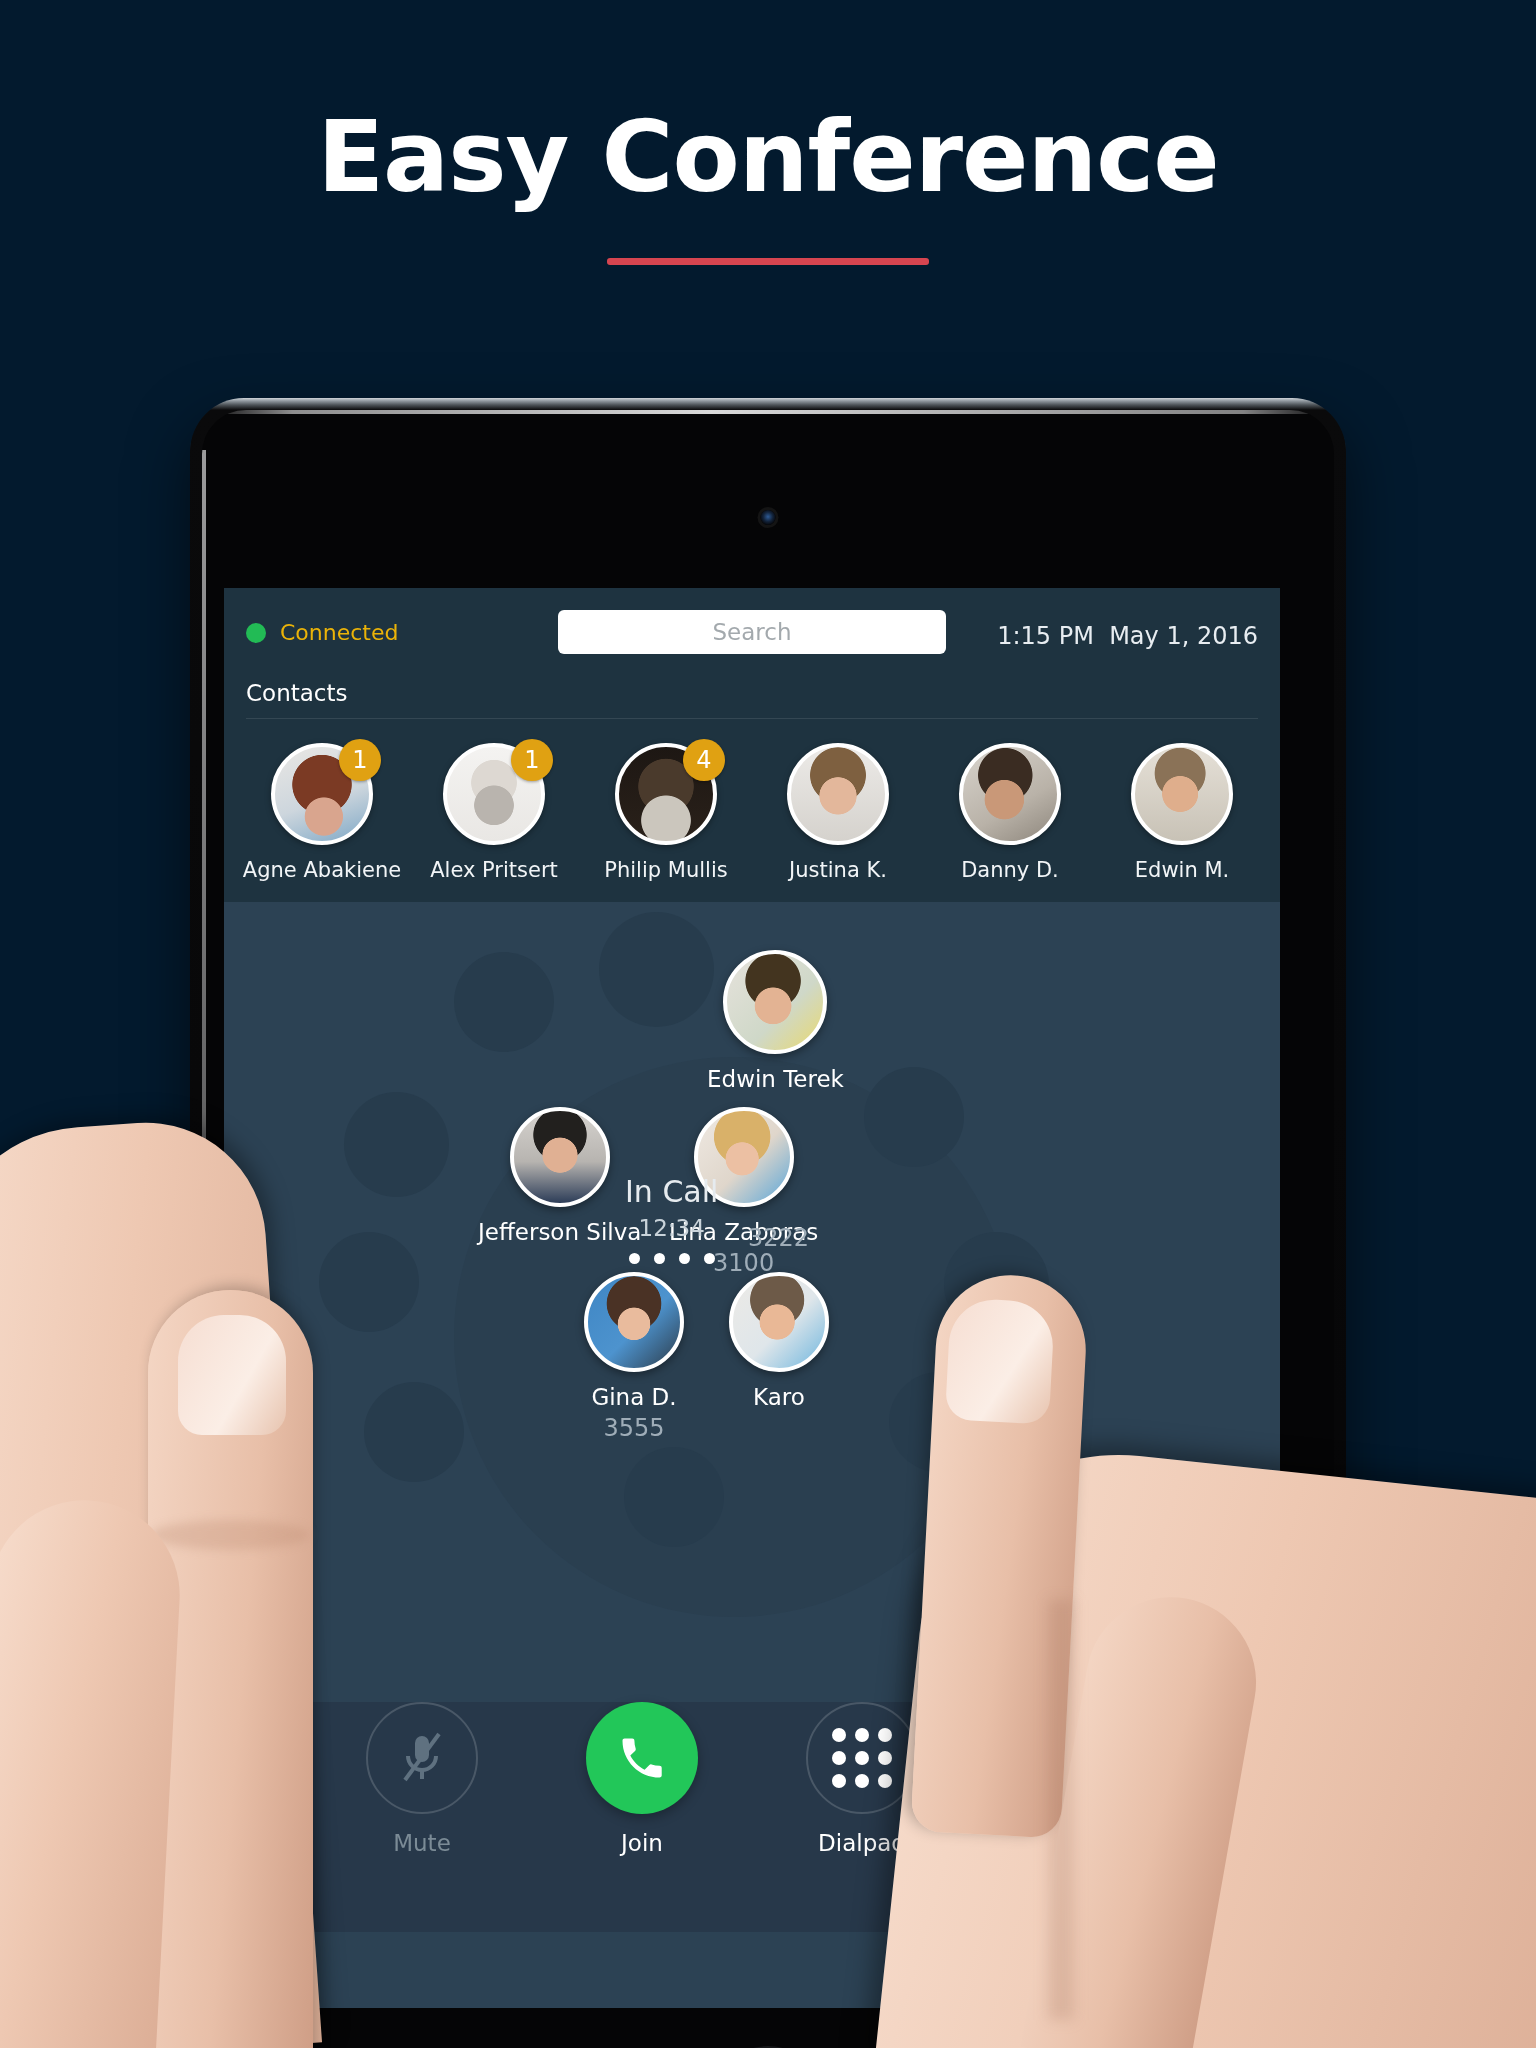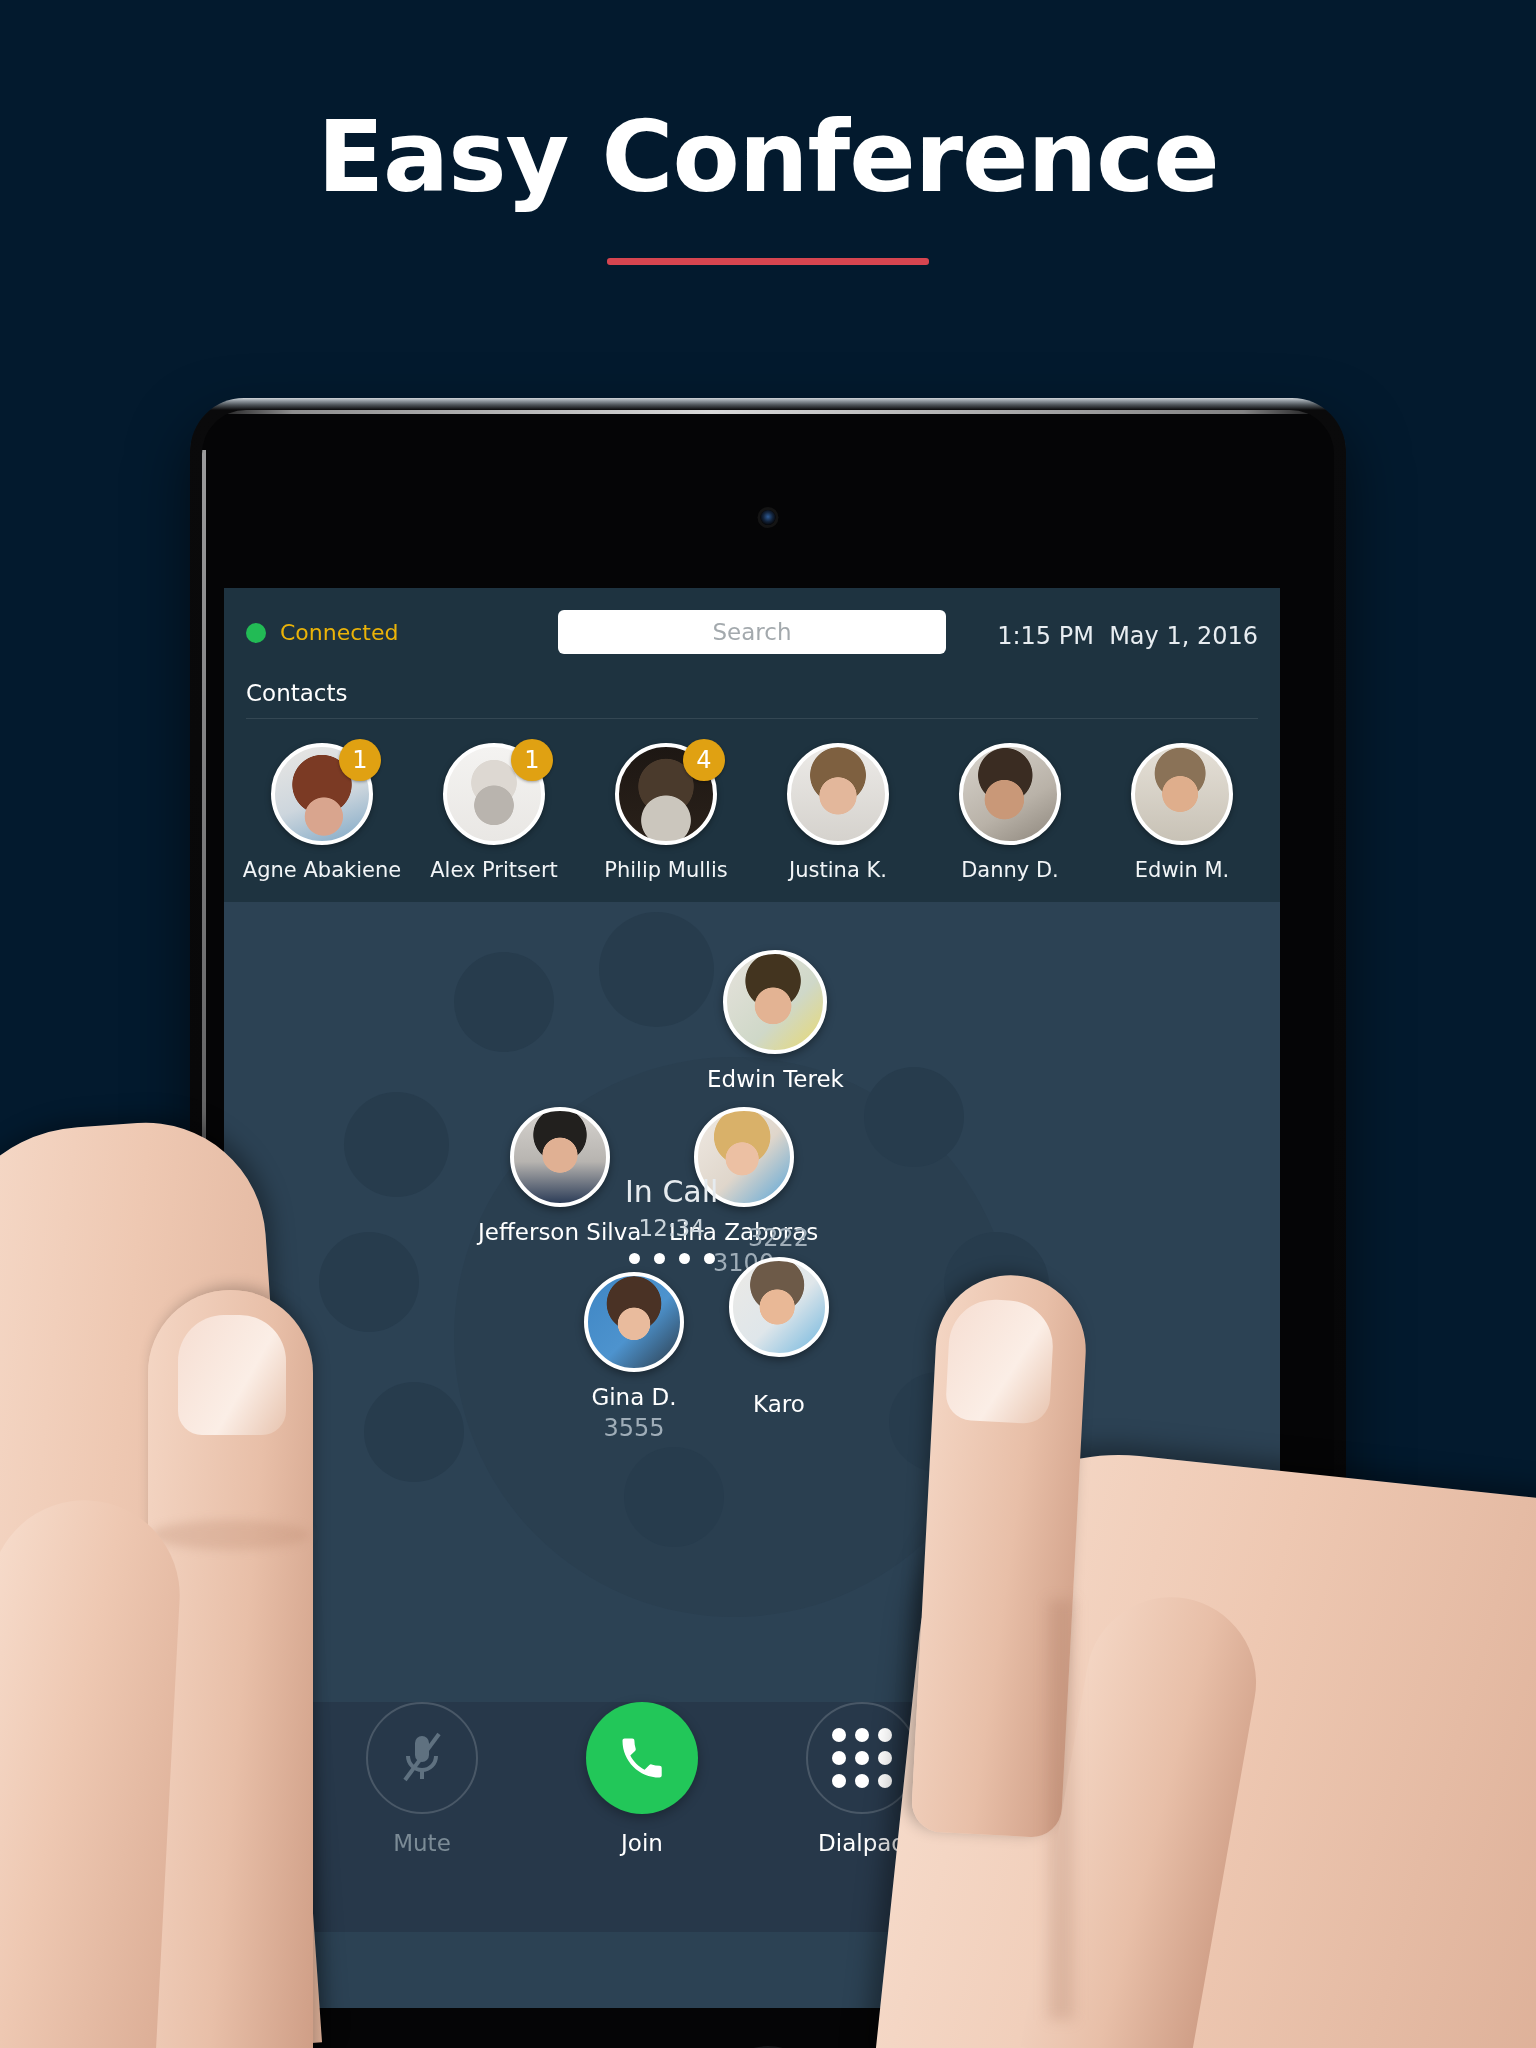--- a/index.html
+++ b/index.html
@@ -219,21 +219,21 @@
           <div class="p-name">Lina Zaboras</div>
           <div class="p-ext">3100</div>
         </div>
 
         <div class="part" style="left:360px; top:370px;">
           <div class="pav" style="background-image:radial-gradient(circle at 50% 52%, #e9bb9d 0 24%, transparent 25%), radial-gradient(circle at 50% 30%, #4a3225 0 34%, transparent 35%), linear-gradient(135deg,#3f86c4 0%,#4d93ce 55%,#2c3b49 100%);"></div>
           <div class="p-name">Gina D.</div>
           <div class="p-ext">3555</div>
         </div>
 
-        <div class="part" style="left:505px; top:355px;gap:22px;">
+        <div class="part" style="left:505px; top:370px;">
           <div class="pav" style="background-image:radial-gradient(circle at 48% 50%, #e9b896 0 26%, transparent 27%), radial-gradient(circle at 48% 26%, #6d5a48 0 32%, transparent 33%), linear-gradient(135deg,#eceae6 0%,#dfe6ea 55%,#6fb6de 100%);"></div>
           <div class="p-name">Karo</div>
         </div>
         <div class="p-ext" style="position:absolute; left:524px; top:318px;">3222</div>
 
         <div class="incall" style="left:401px; top:272px;">
           <div class="t1">In Call</div>
           <div class="t2">12:34</div>
           <div class="dots">
             <i></i>

